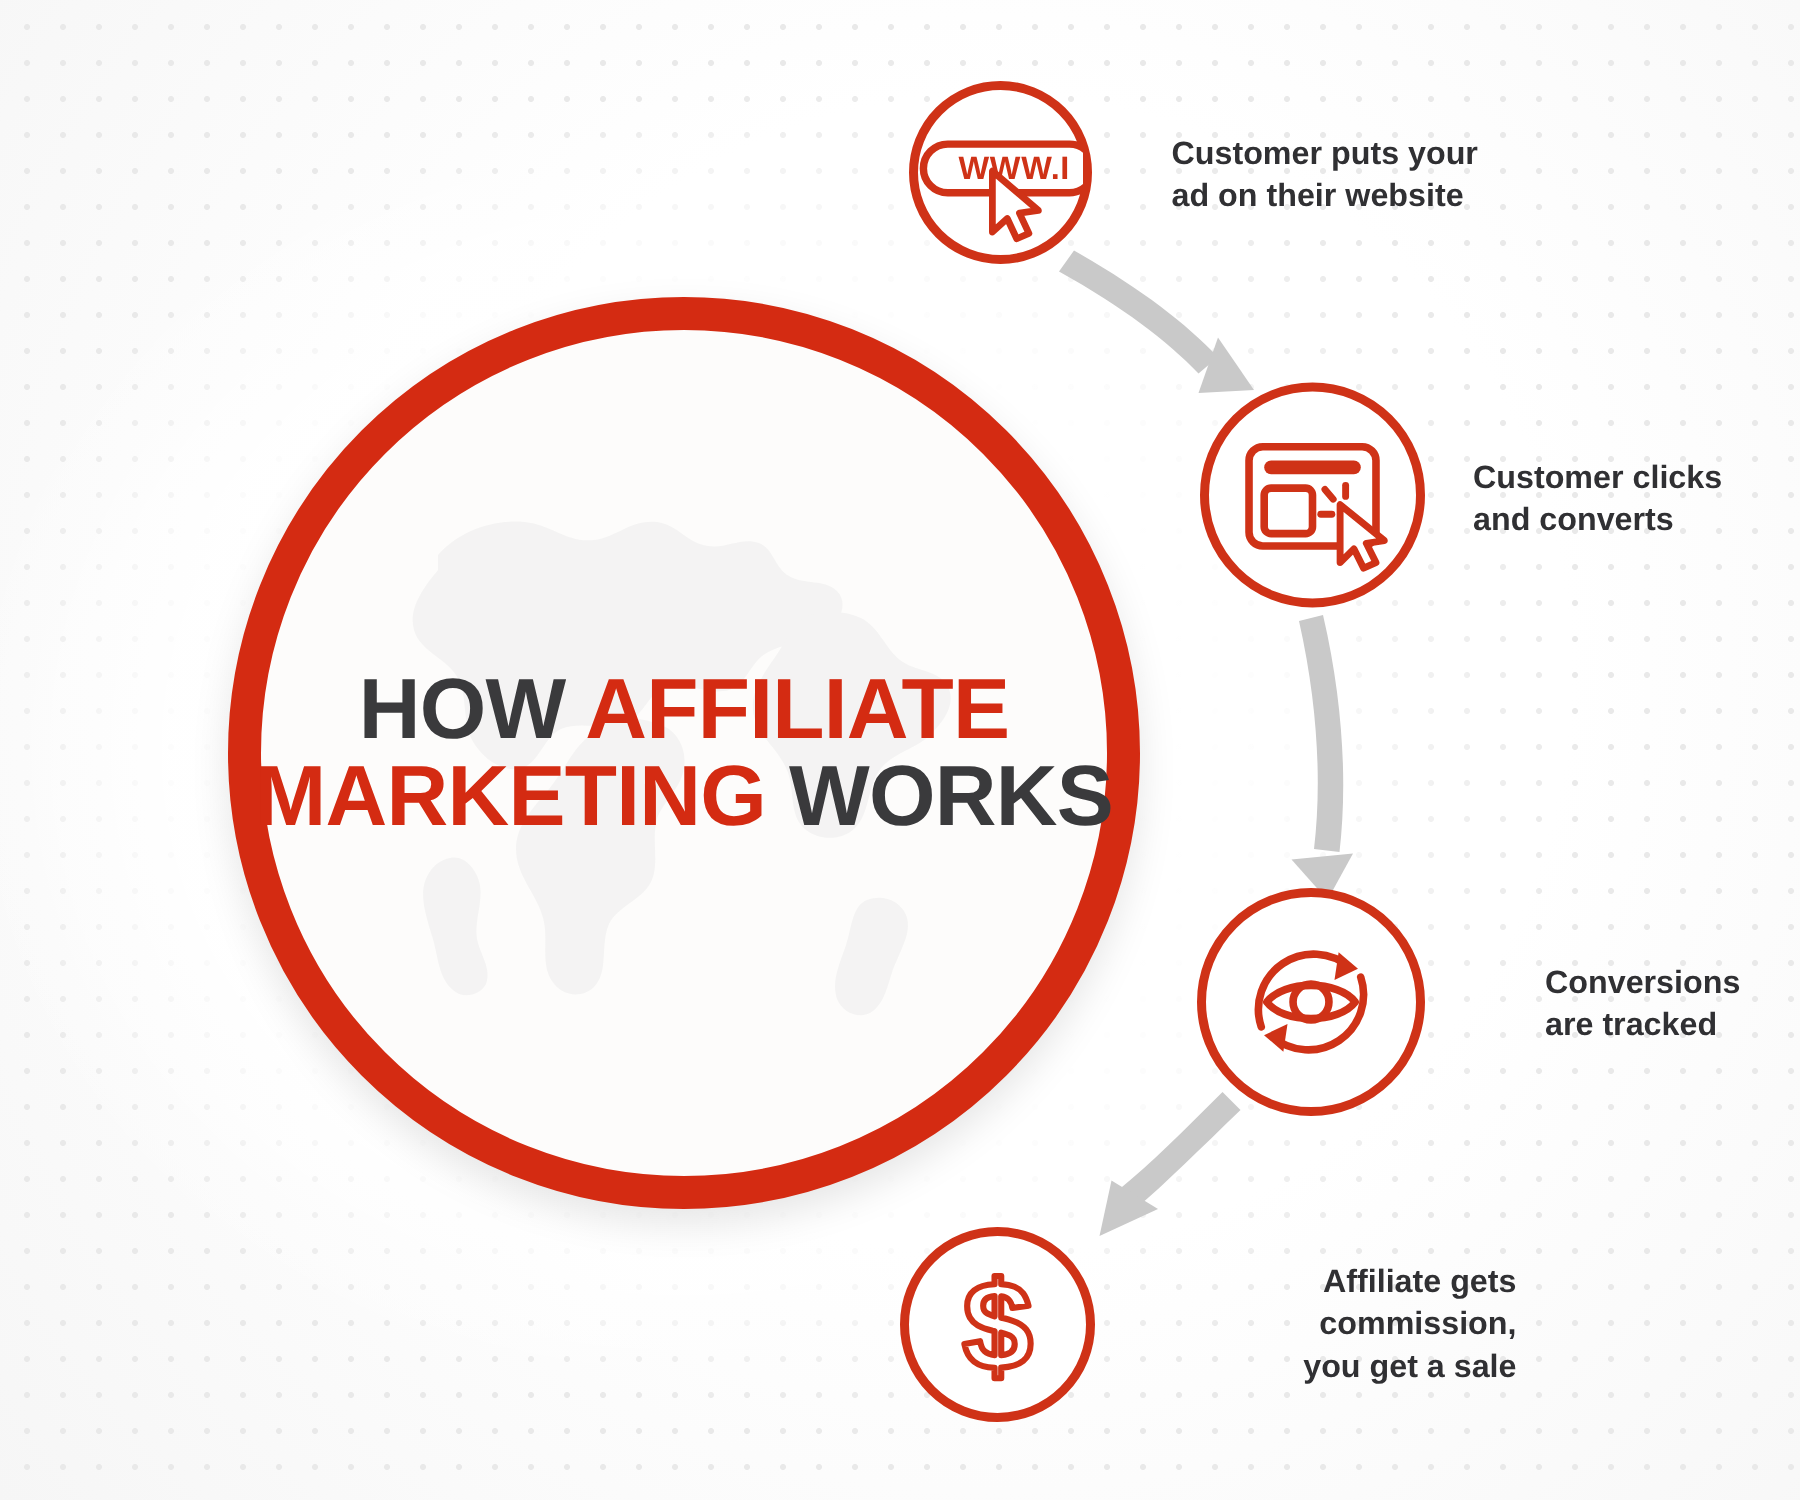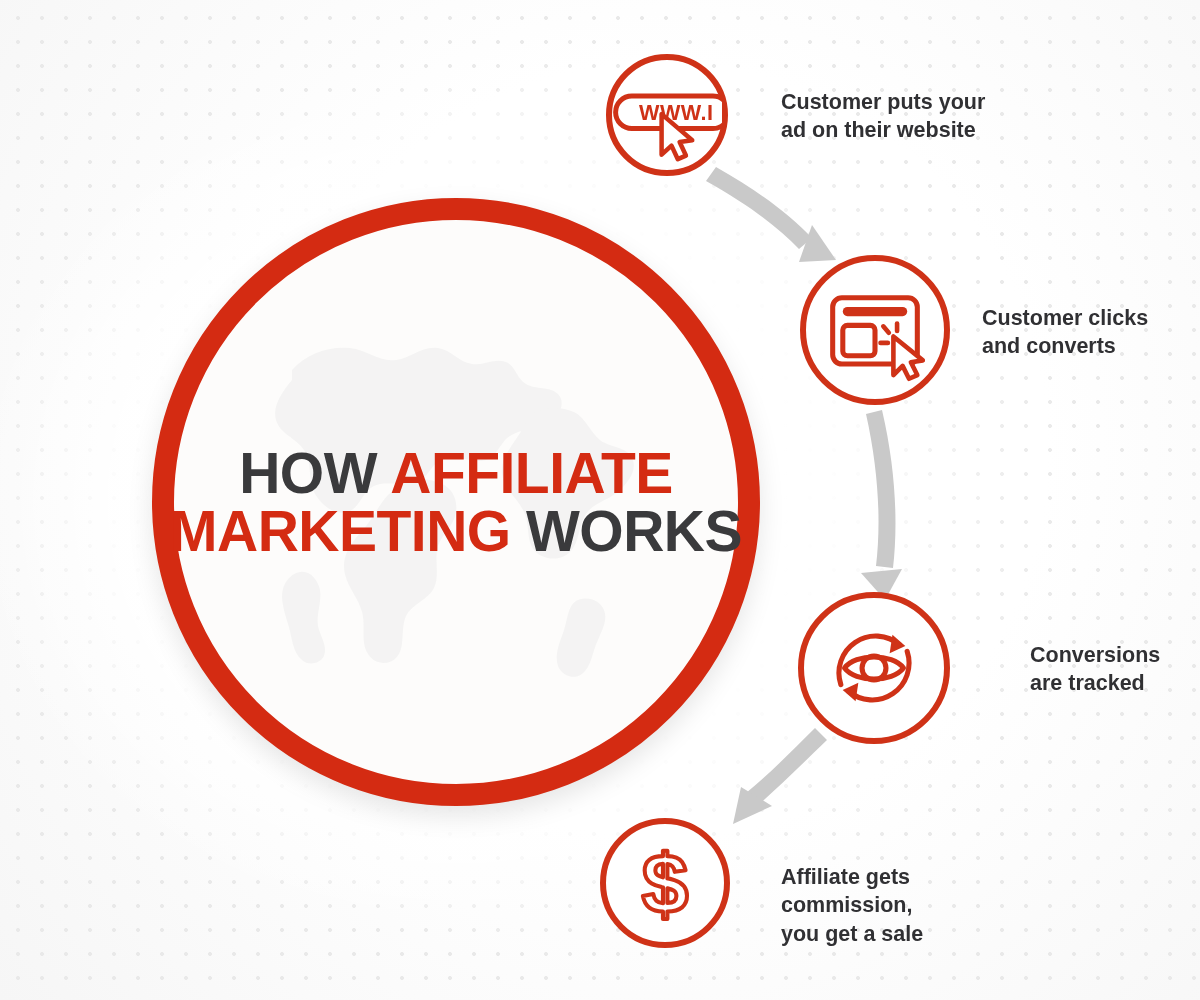--- a/index.html
+++ b/index.html
@@ -121,21 +121,21 @@
   #step-1 .step-circle { left: 606px; top: 54px;  width: 122px; height: 122px; text-decoration: underline; }
   #step-1 .step-label  { left: 781px; top: 88px;  width: 250px; }
 
   #step-2 .step-circle { left: 800px; top: 255px; width: 150px; height: 150px; }
   #step-2 .step-label  { left: 982px; top: 304px; width: 220px; }
 
   #step-3 .step-circle { left: 798px; top: 592px; width: 152px; height: 152px; }
   #step-3 .step-label  { left: 1010px; top: 641px; width: 210px; margin-left: 20px; }
 
   #step-4 .step-circle { left: 600px; top: 818px; width: 130px; height: 130px; }
-  #step-4 .step-label  { left: 781px; top: 863px; width: 230px; }
+  #step-4 .step-label  { left: 781px; top: 840px; width: 230px; text-align: right; }
 
   
   .arrows {
     position: absolute;
     inset: 0;
     pointer-events: none;
   }
 </style>
 </head>
 <body>

